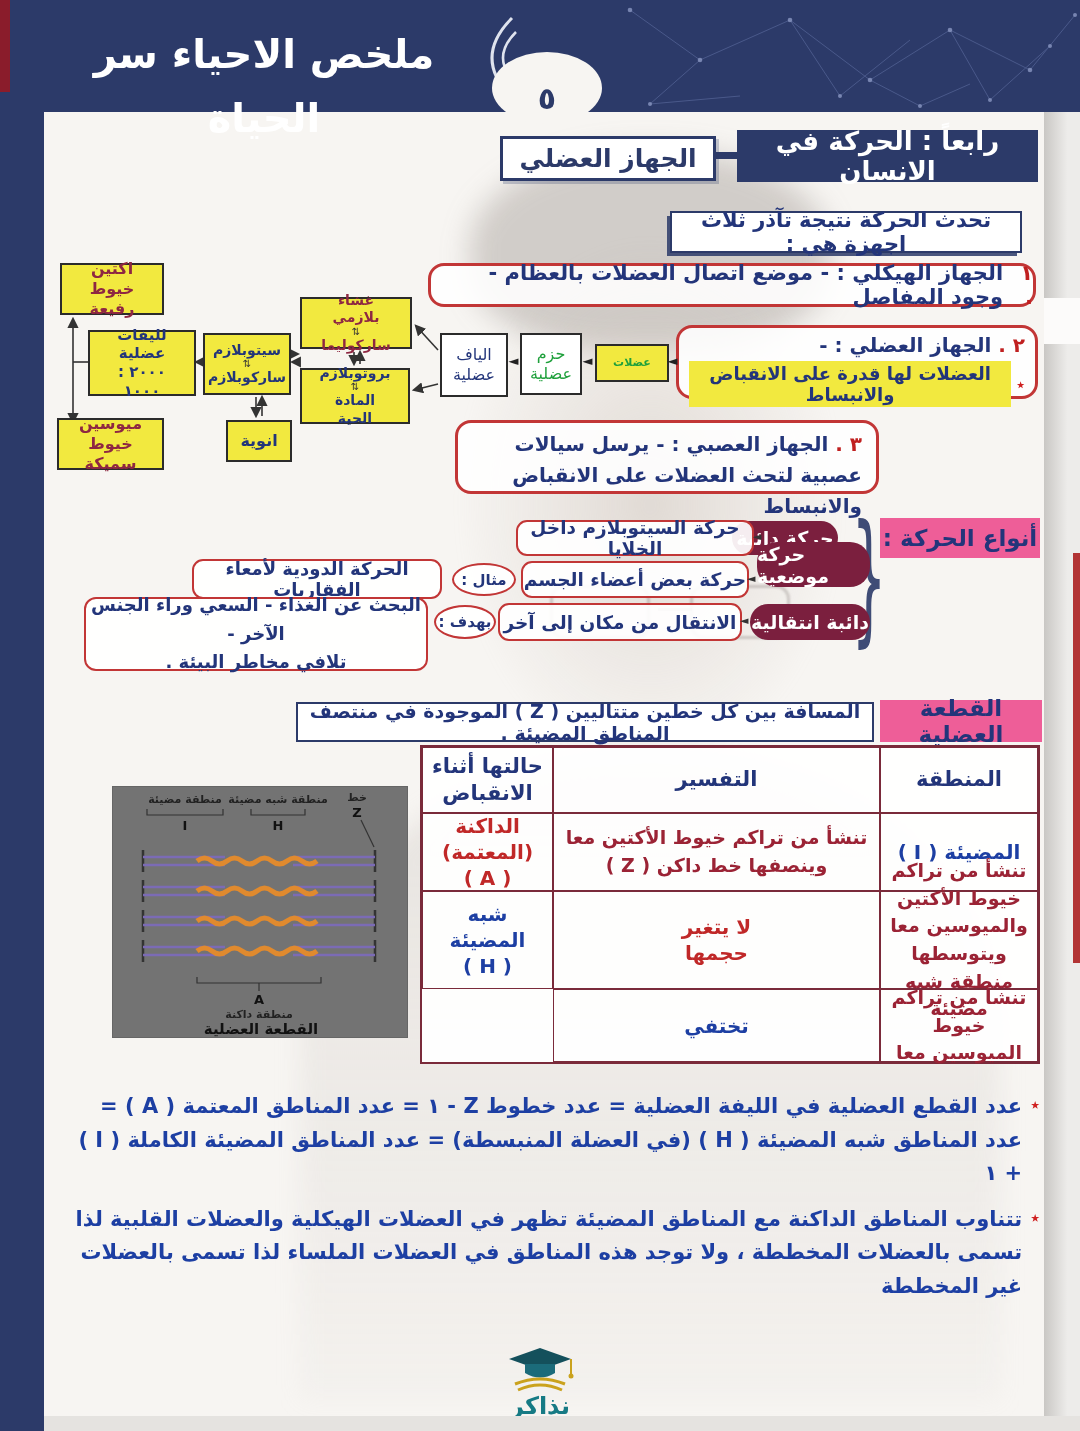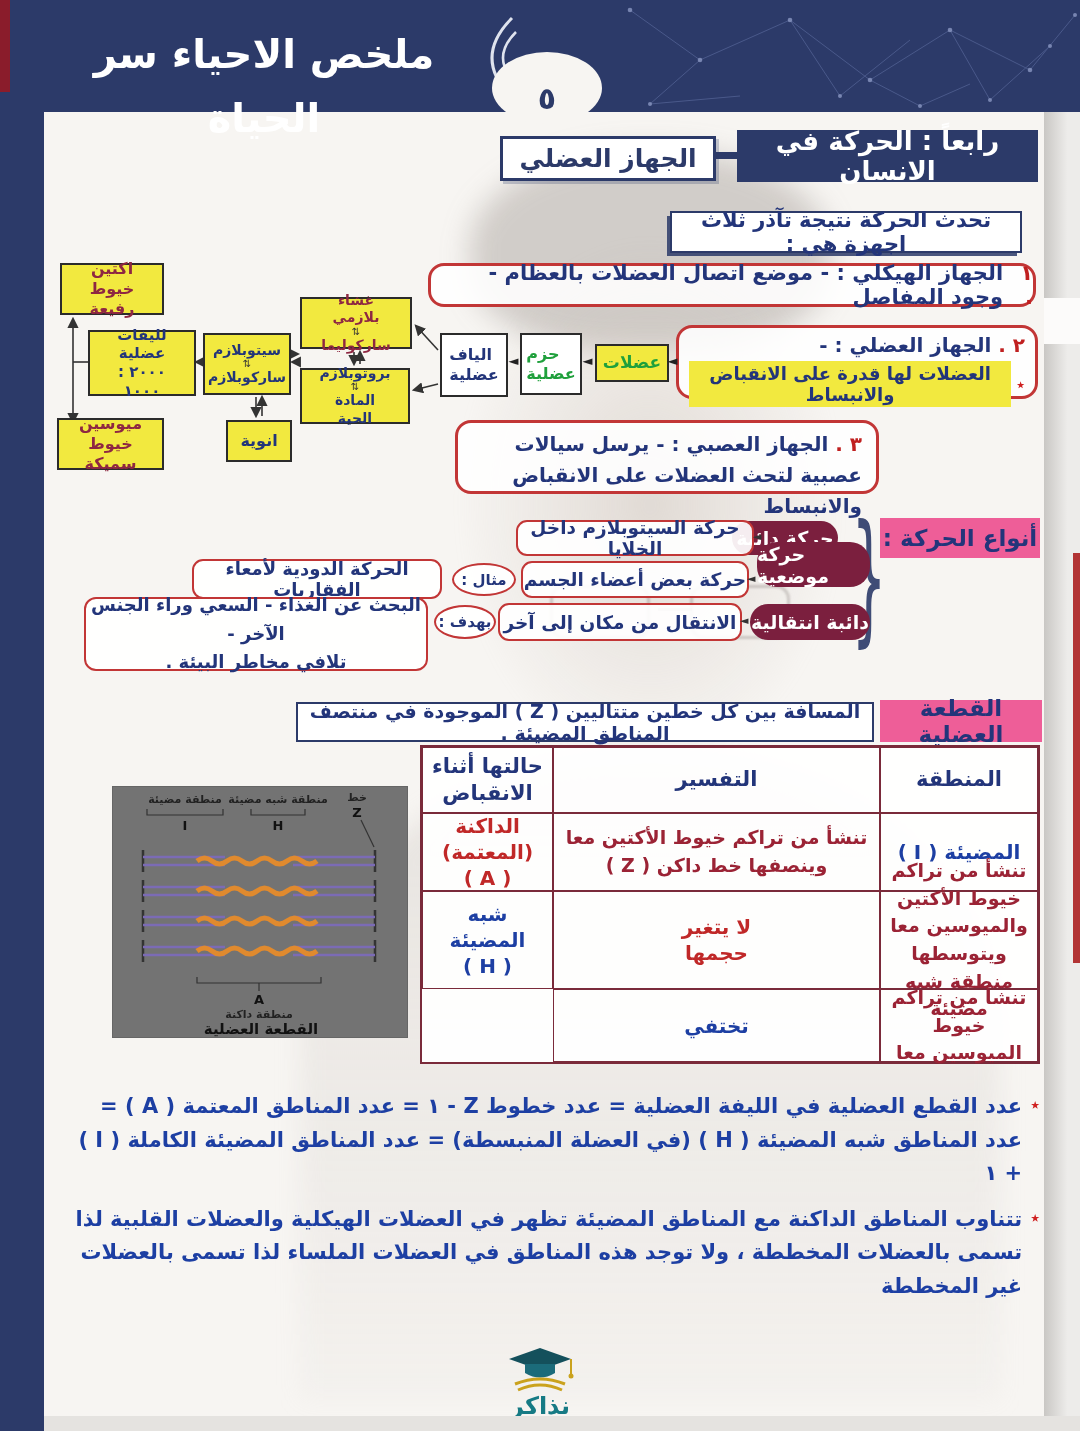--- a/index.html
+++ b/index.html
@@ -47,21 +47,21 @@
   .box-muscular .line1{text-align:right;font-size:20px;font-weight:bold;color:#23357a}
   .box-muscular .line1 .num{color:#c02020}
   .box-muscular .row{display:flex;align-items:center;gap:5px;margin-top:4px}
   .ystrip{flex:1;background:#f2e93f;color:#23357a;font-size:18px;font-weight:bold;text-align:center;padding:2px 4px}
   .bullet{color:#cf2020;font-size:16px;font-weight:bold}
   .box-nervous{left:455px;top:420px;width:424px;height:74px;padding:6px 14px;direction:rtl;text-align:right;font-size:20px;font-weight:bold;color:#23357a;line-height:1.55}
   .box-nervous .num{color:#c02020}
 
   
   .ybox{background:#f2e93f;border:2px solid #2b2b2b;display:flex;flex-direction:column;align-items:center;justify-content:center;text-align:center;font-weight:bold;line-height:1.25;z-index:2;padding:14px}
-  .wbox{background:#fff;border:2px solid #2b2b2b;display:flex;flex-direction:column;align-items:center;justify-content:center;font-weight:bold;line-height:1.25;z-index:2}
+  .wbox{background:#fff;border:2px solid #2b2b2b;display:flex;flex-direction:column;align-items:center;justify-content:center;text-align:center;font-weight:normal;line-height:1.25;z-index:2}
   .maroon{color:#8e2742}.navyt{color:#23357a}.greent{color:#1fa03c}
   .swap{font-size:10px;color:#333;line-height:1;font-weight:normal}
   .carrow{z-index:2;font-size:13px;color:#222;display:flex;align-items:center;justify-content:center;width:13px;height:16px}
   .conn-svg{left:40px;top:250px;z-index:1}
 
   
   .mv-label{left:880px;top:518px;width:160px;height:40px;background:#ee5e98;color:#23357a;font-size:23px;font-weight:bold;z-index:2}
   .brace{left:852px;top:500px;width:34px;height:156px;display:flex;align-items:center;justify-content:center;color:#2c3a69;font-size:110px;line-height:1;transform:scaleX(.5) scaleY(1.3);opacity:.9;z-index:2;font-weight:normal}
   .pill{background:#7b1f3e;color:#fff;border-radius:20px;font-weight:bold;font-size:19px;display:flex;align-items:center;justify-content:center;z-index:2}
   .p1{left:732px;top:521px;width:106px;height:34px}
@@ -227,21 +227,21 @@
     <span class="swap">⇅</span>
     <span>المادة الحية</span>
   </div>
   <div class="abs ybox navyt" style="left:226px;top:420px;width:66px;height:42px;font-size:16px">انوية</div>
   <div class="abs ybox maroon pre" style="left:57px;top:418px;width:107px;height:52px;font-size:16px">ميوسين
 خيوط سميكة</div>
   <div class="abs wbox navyt pre" style="left:440px;top:333px;width:68px;height:64px;font-size:16px">الياف
 عضلية</div>
   <div class="abs wbox greent pre" style="left:520px;top:333px;width:62px;height:62px;font-size:16px">حزم
 عضلية</div>
-  <div class="abs ybox greent" style="left:595px;top:344px;width:74px;height:38px;font-size:17px">عضلات</div>
+  <div class="abs ybox greent" style="left:595px;top:344px;width:74px;height:38px;font-size:11px">عضلات</div>
   <span class="abs carrow" style="left:507px;top:352px">◄</span>
   <span class="abs carrow" style="left:581px;top:352px">◄</span>
   <span class="abs carrow" style="left:666px;top:352px">◄</span>
 
   <div class="abs mv-label flexc rtl">أنواع الحركة :</div>
   <div class="abs brace">}</div>
 
   <div class="abs pill p1">حركة دائبة</div>
   <div class="abs mbox d1">حركة السيتوبلازم داخل الخلايا</div>
   <span class="sarrow" style="left:753px;top:530px">◄</span>

